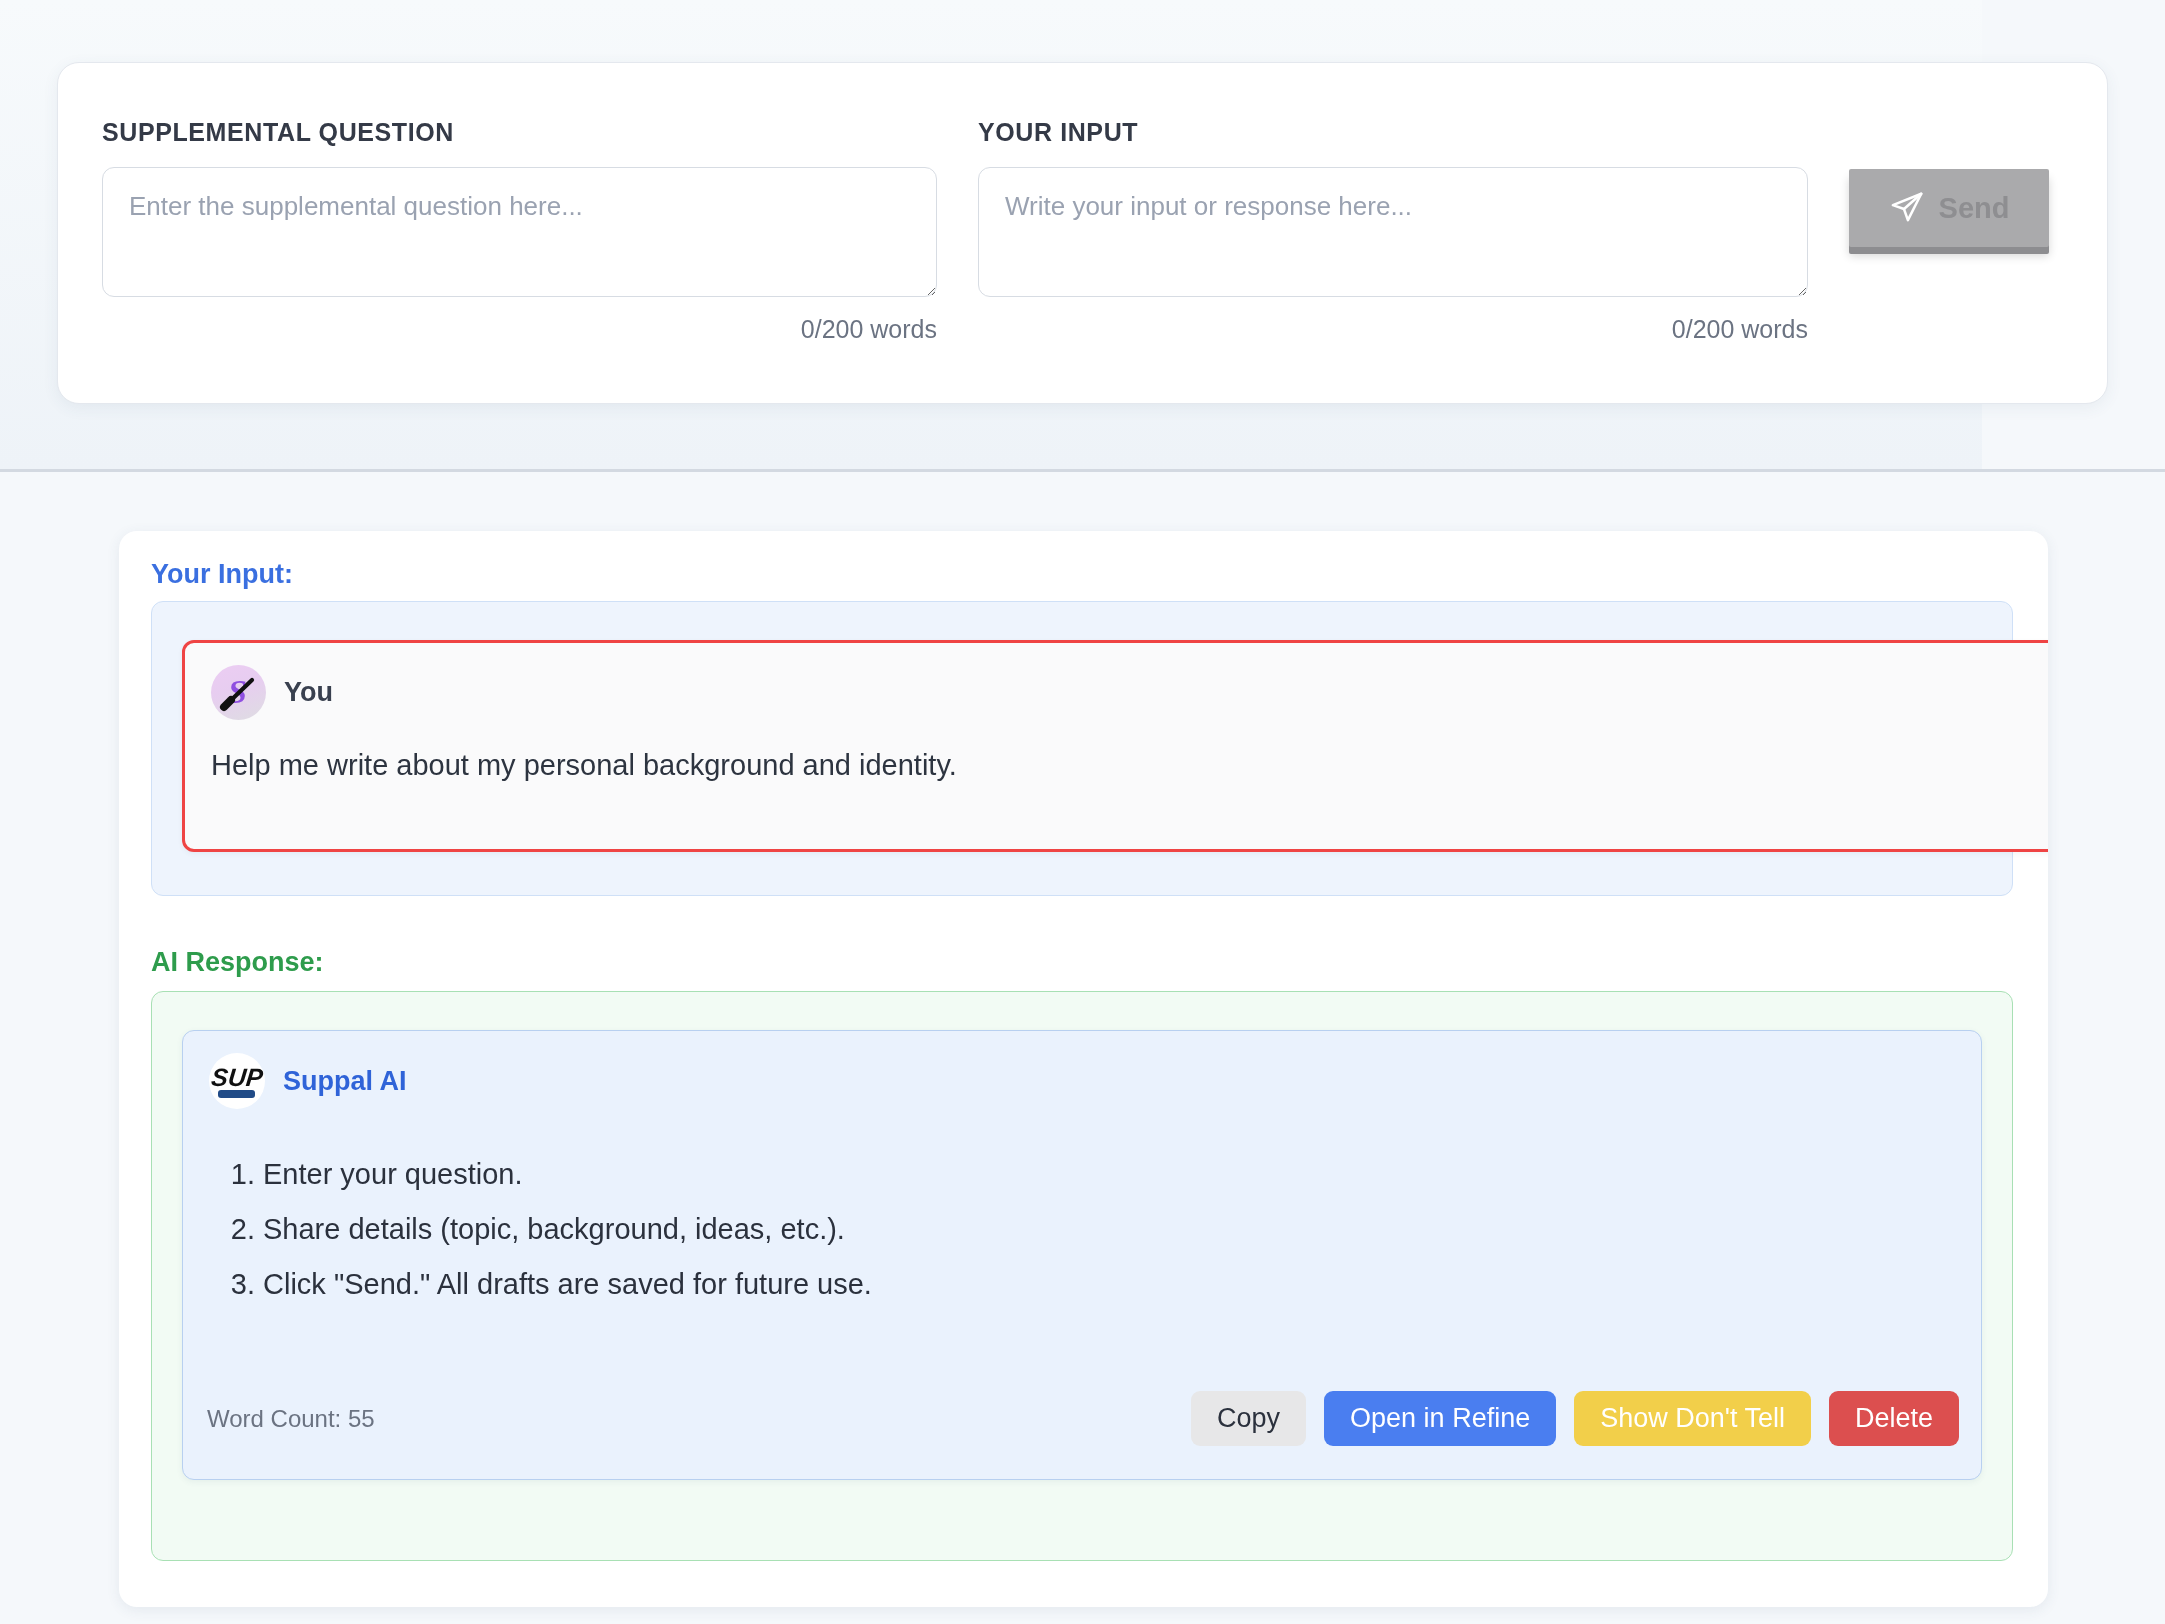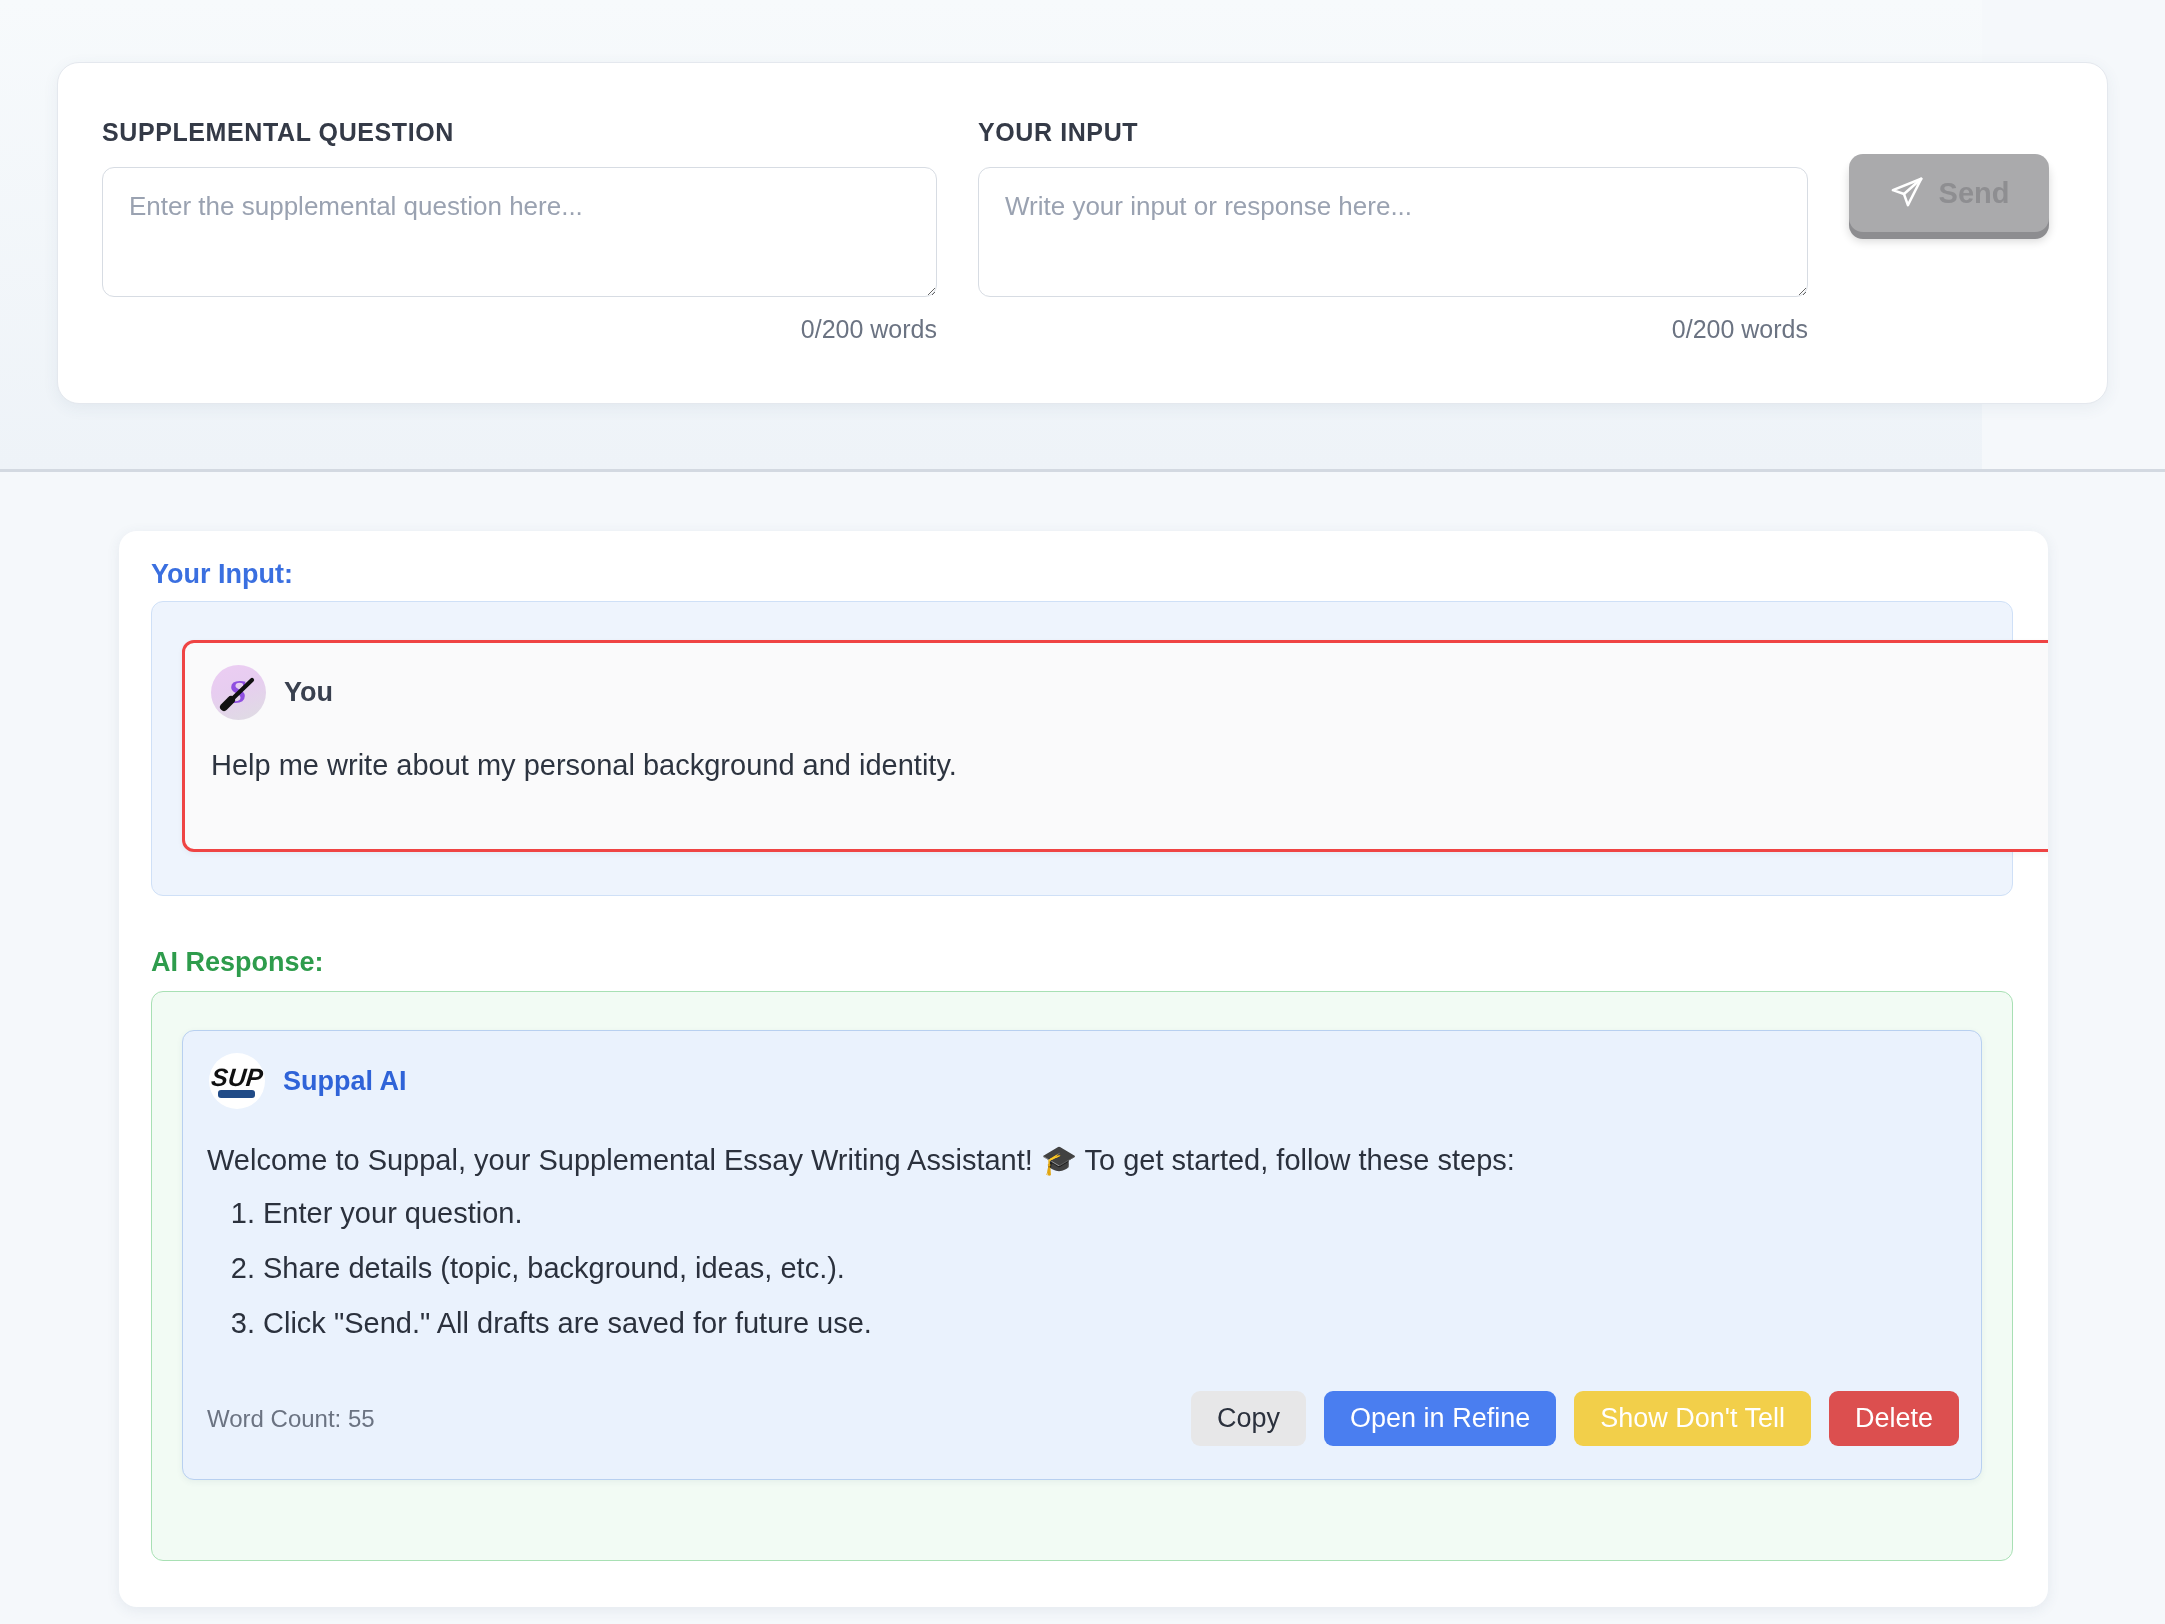--- a/index.html
+++ b/index.html
@@ -64,27 +64,27 @@
     font-size: 25px;
     color: #6b7382;
     text-align: right;
   }
   #counter-question { left: 44px;  top: 252px; width: 835px; }
   #counter-input    { left: 920px; top: 252px; width: 830px; }
 
   
   #send-button {
     position: absolute;
-    left: 1791px; top: 91px;
+    left: 1791px; top: 106px;
     width: 200px; height: 78px;
     display: flex; align-items: center; justify-content: center;
     gap: 14px;
     background: #aaaaac;
     border: none;
-    border-radius: 14px;
+    border-radius: 2px;
     box-shadow: 0 7px 0 0 #8d8d90, 0 9px 10px rgba(0,0,0,0.16);
     cursor: default;
     font-family: "Liberation Sans", sans-serif;
   }
   #send-button .send-label {
     font-size: 29px;
     font-weight: bold;
     color: #8e8e91;
   }
   #send-icon { display:block; width: 36px; height: 36px; }
@@ -287,21 +287,20 @@
           <div id="ai-avatar">
             <svg width="56" height="56" viewBox="0 0 56 56">
               <text x="5" y="33" font-family="Liberation Sans, sans-serif" font-size="25" font-weight="bold" font-style="italic" fill="#111111" transform="skewX(-6)">SUP</text>
               <rect x="9" y="37" width="37" height="8" rx="3" fill="#214b87"></rect>
             </svg>
           </div>
           <span id="ai-name">Suppal AI</span>
         </div>
 
         <div id="ai-body">
-          <div id="ai-intro">Welcome to Suppal, your Supplemental Essay Writing Assistant! 🎓 To get started, follow these steps:</div>
           <ol id="ai-steps">
             <li>Enter your question.</li>
             <li>Share details (topic, background, ideas, etc.).</li>
             <li>Click "Send." All drafts are saved for future use.</li>
           </ol>
         </div>
 
         <div id="ai-footer-row">
           <span id="word-count-label">Word Count: 55</span>
           <div id="action-buttons">

